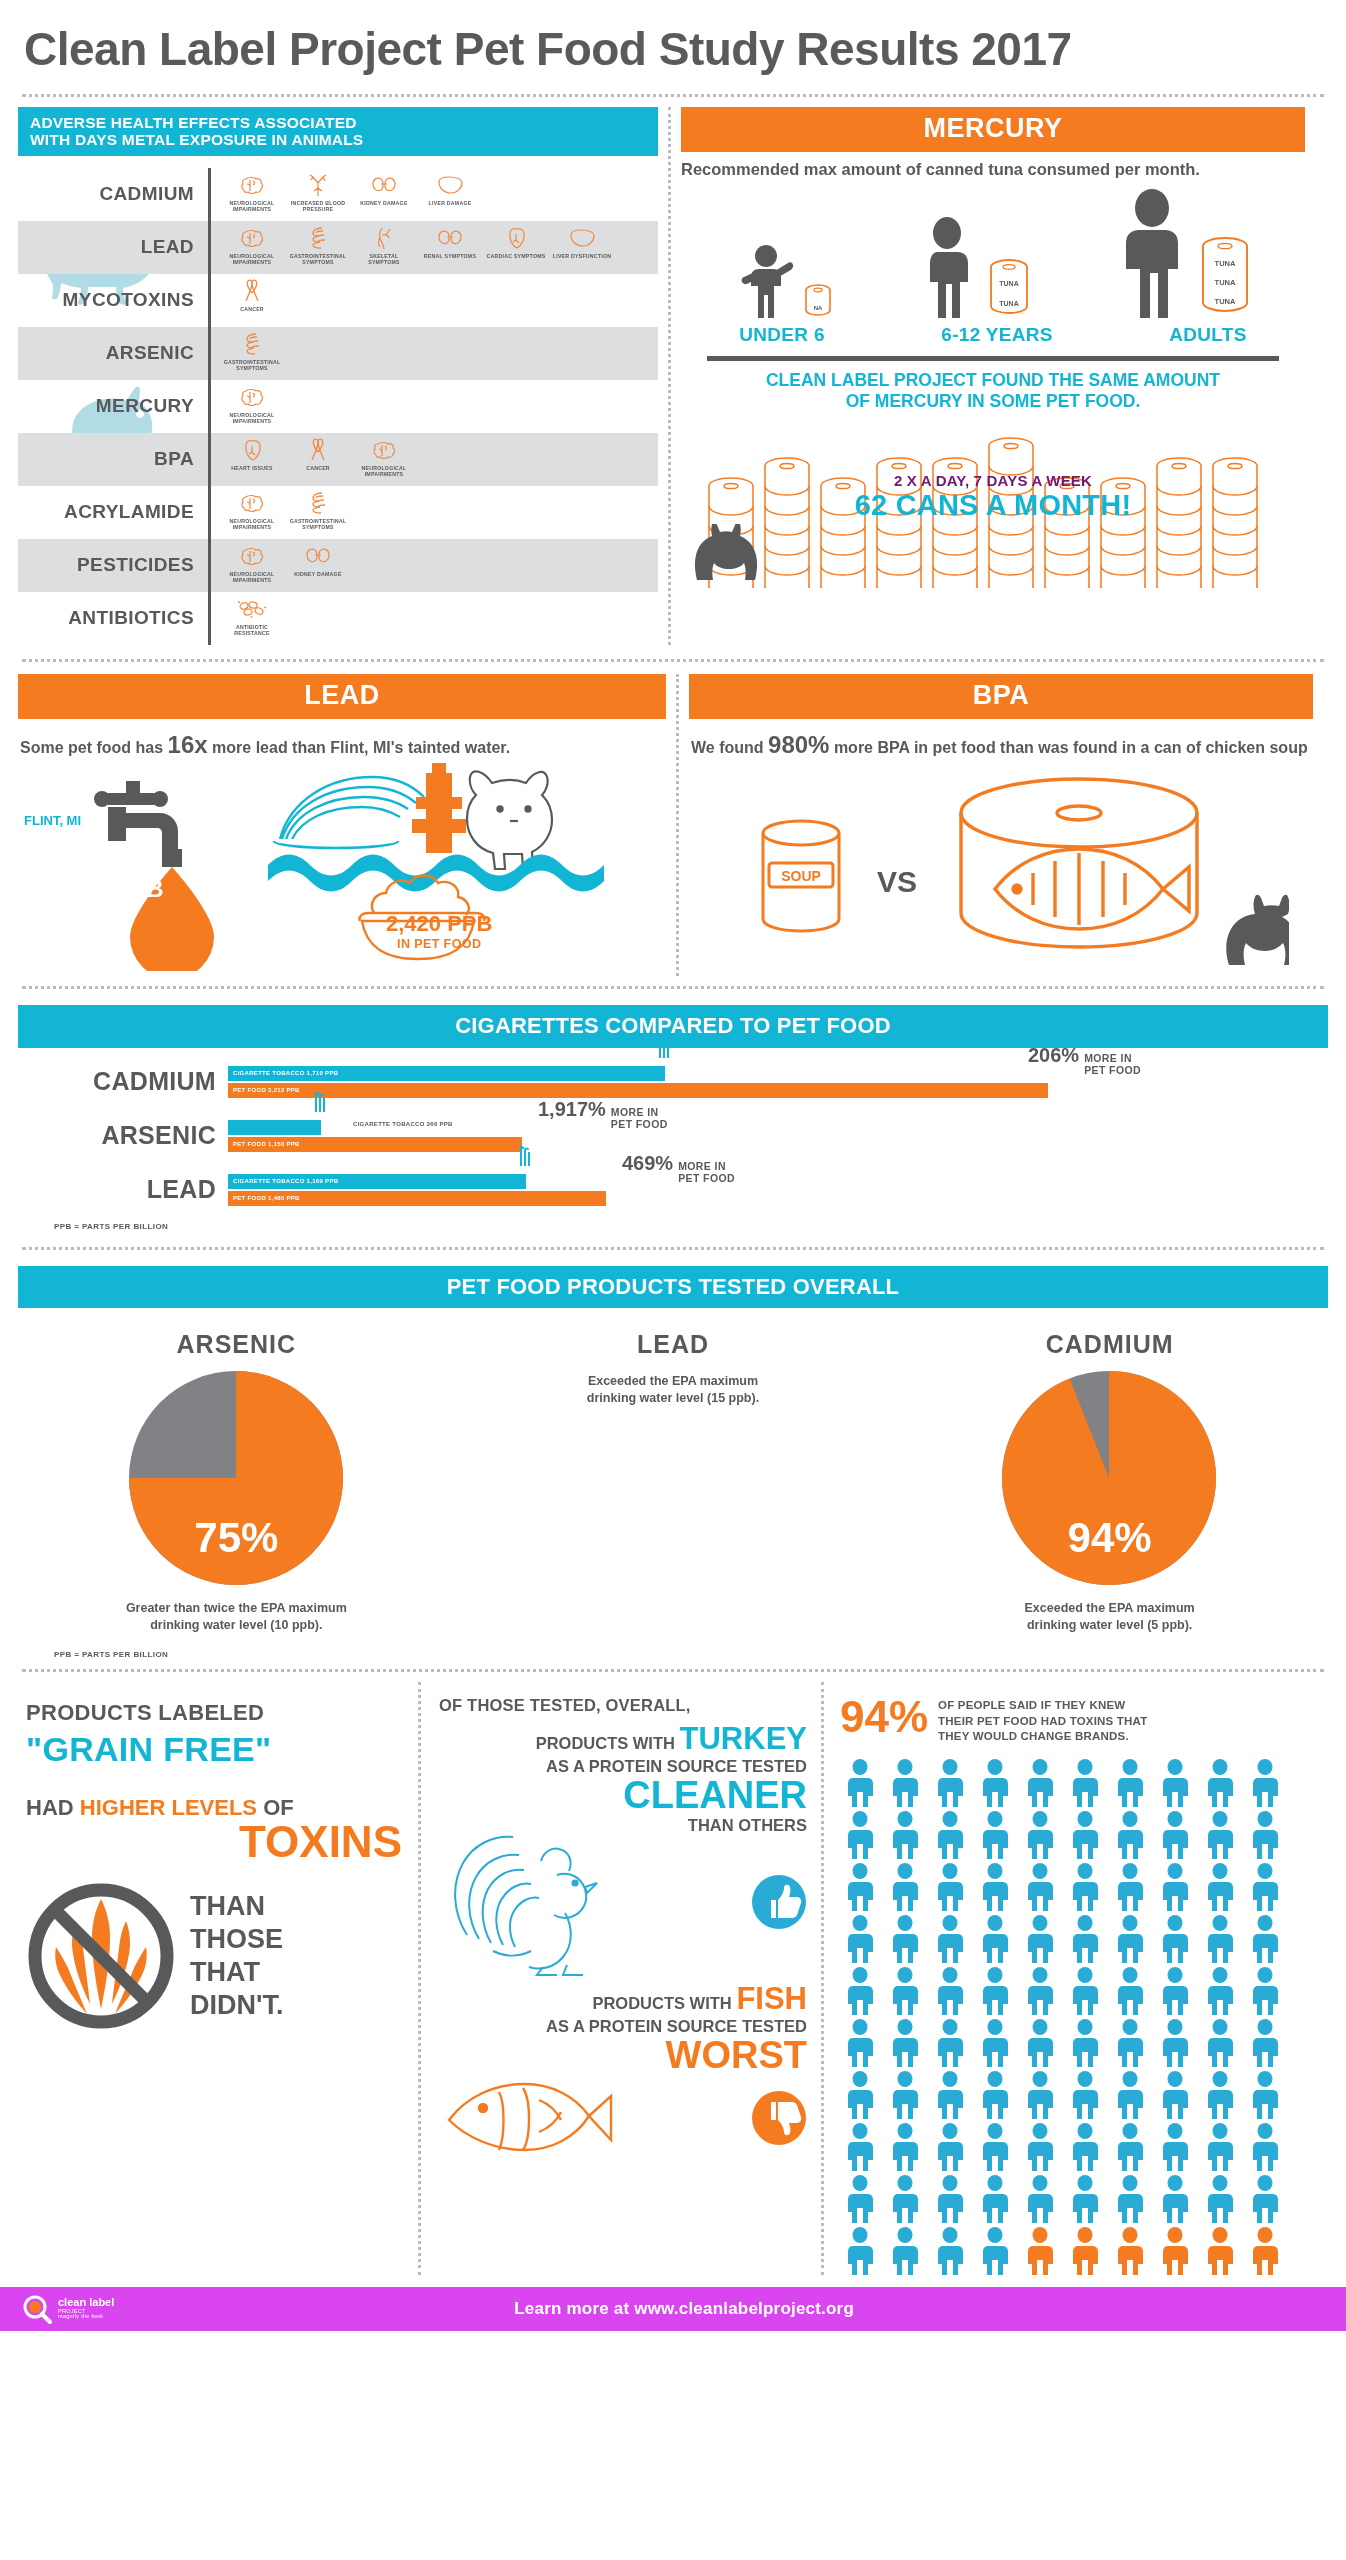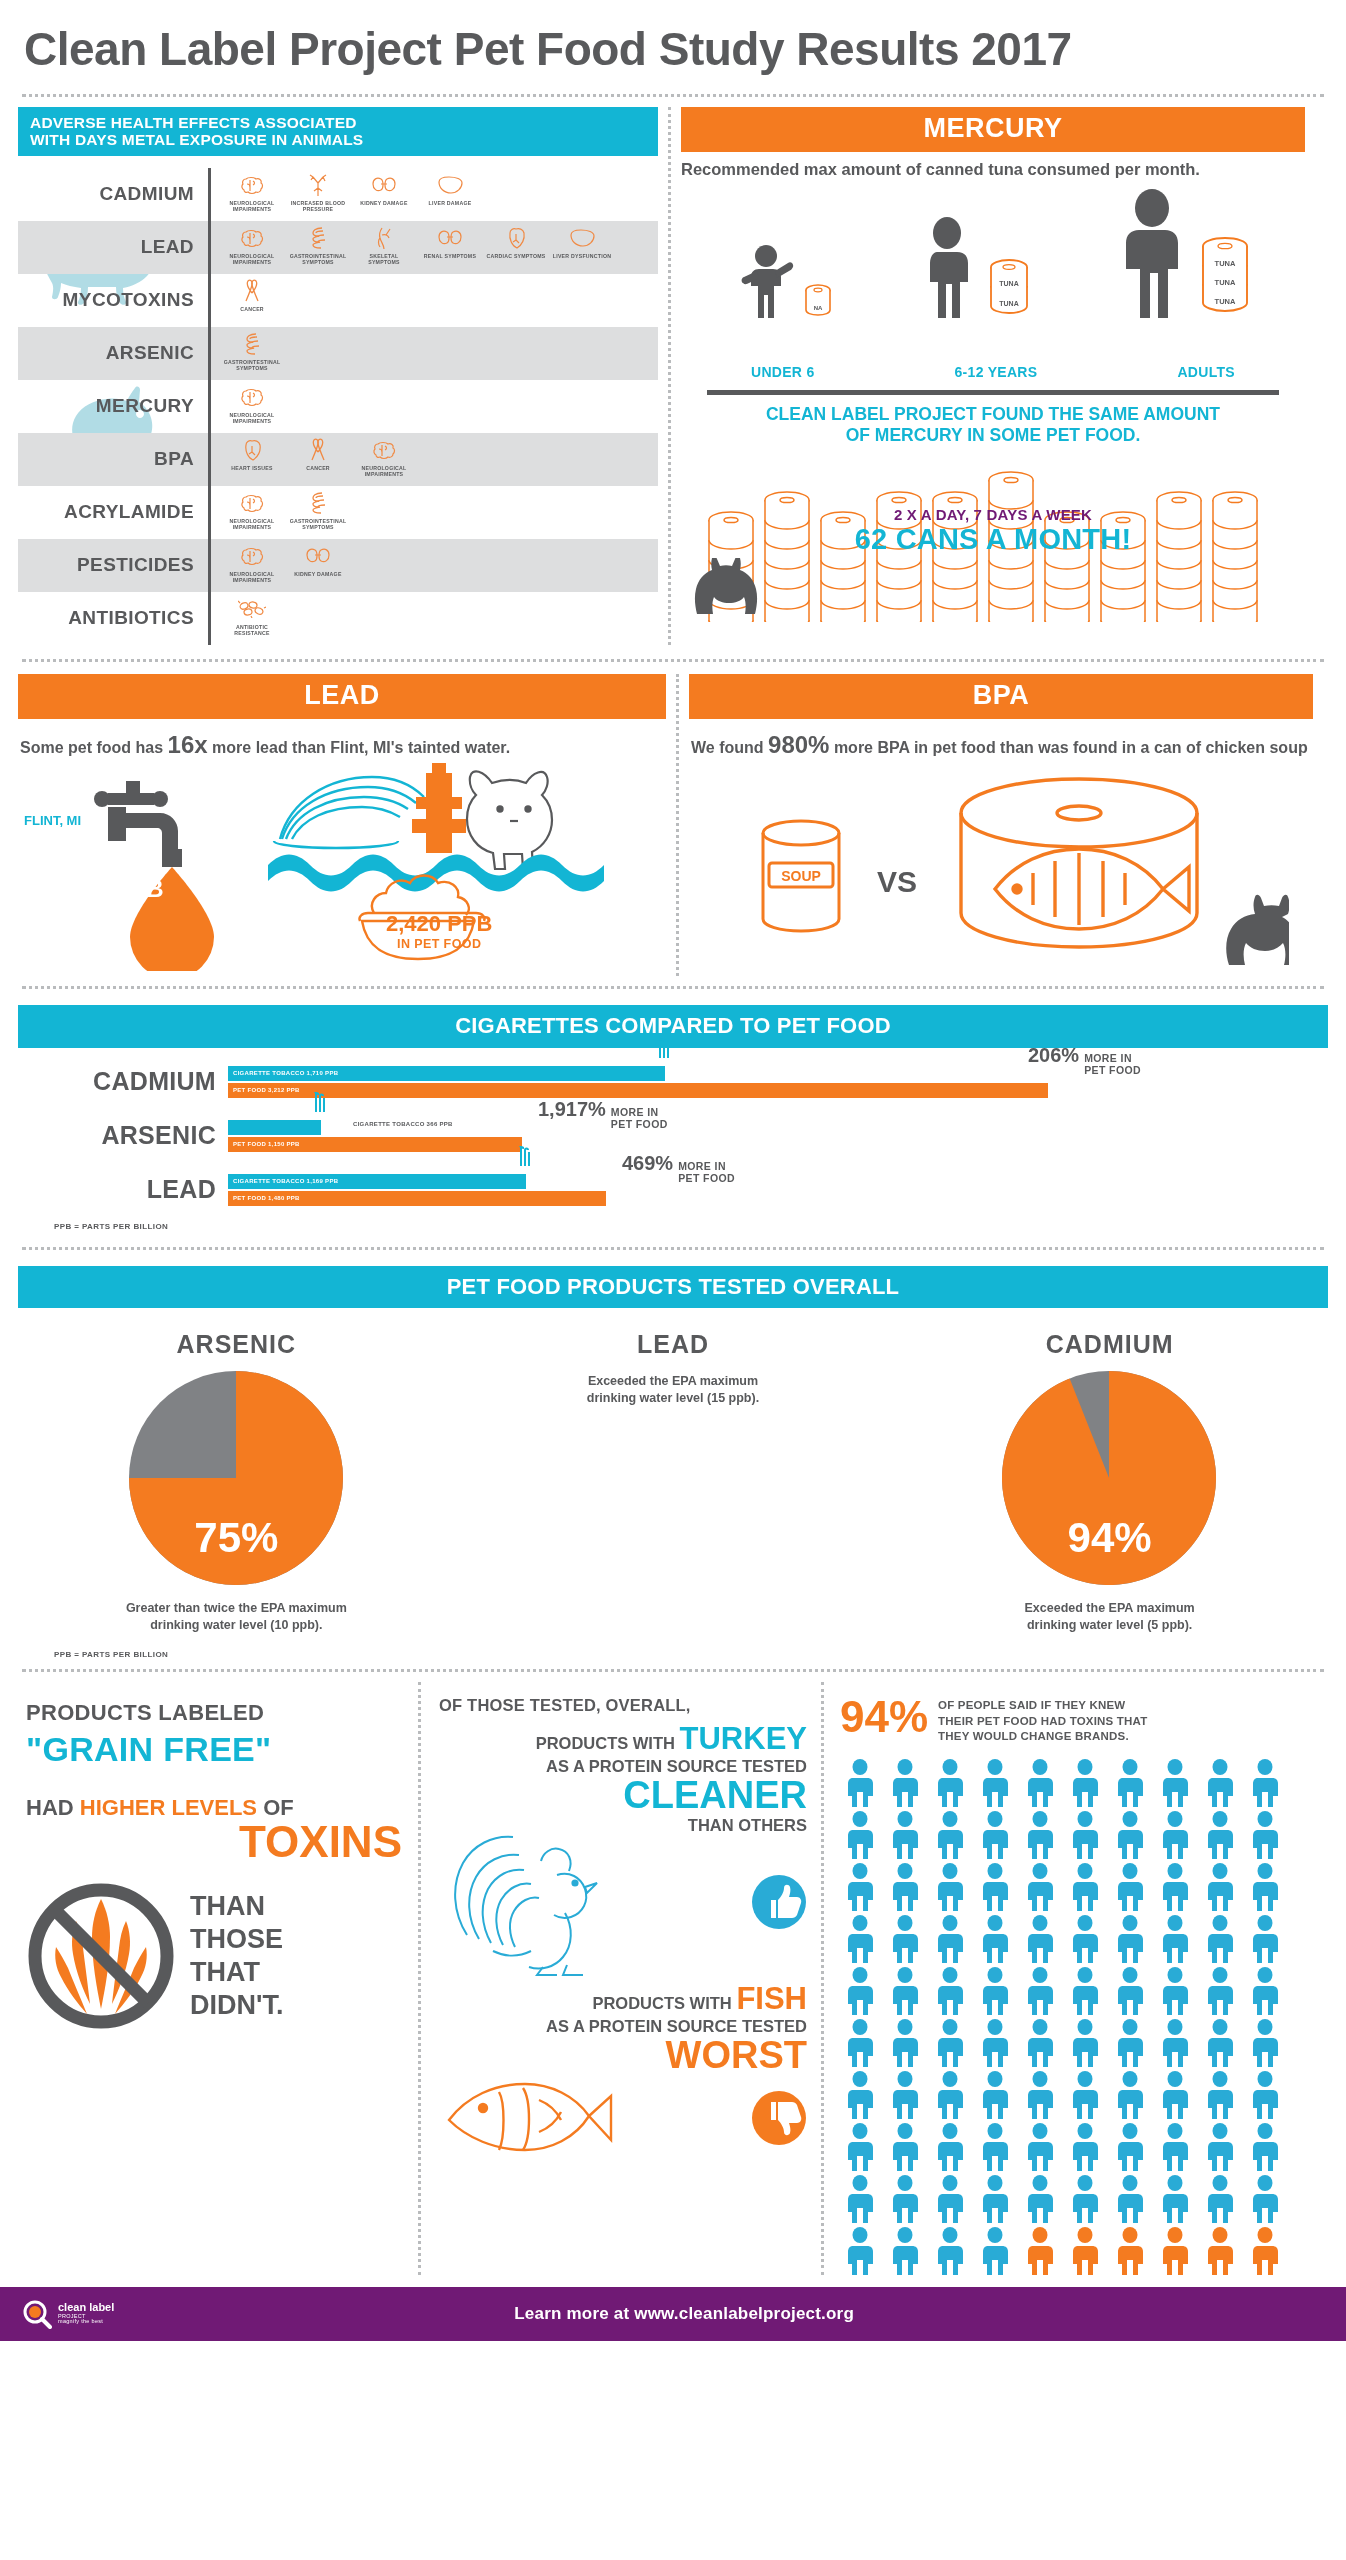--- a/index.html
+++ b/index.html
@@ -53,21 +53,21 @@
     font-size: 5.2px; font-weight: bold; color: #58595b; line-height: 1.25;
     letter-spacing: .25px; margin-top: 2px;
   }
   .pet-silhouette { position: absolute; opacity: .85; pointer-events: none; }
 
   
   .mer-sub { font-size: 16.5px; font-weight: bold; color: #58595b; padding: 8px 0 4px; }
   .mer-people { display: flex; align-items: flex-end; justify-content: space-around; padding: 10px 14px 0; height: 135px; }
   .mer-group { display: flex; align-items: flex-end; gap: 6px; }
   .mer-cap { display: flex; justify-content: space-around; padding-top: 6px; }
-  .mer-cap span { color: #13b5d4; font-weight: bold; font-size: 14px; letter-spacing: .3px; margin-top: 40px; }
+  .mer-cap span { color: #13b5d4; font-weight: bold; font-size: 19px; letter-spacing: .3px; }
   .grey-rule { height: 5px; background: #58595b; margin: 10px 26px 9px; }
   .mer-found { color: #13b5d4; font-weight: bold; font-size: 17.5px; text-align: center; line-height: 1.2; }
   .cans-area { position: relative; height: 170px; margin-top: 6px; }
   .cans-overlay { position: absolute; left: 0; right: 0; top: 54px; text-align: center; }
   .cans-overlay .l1 { color: #701a75; font-weight: bold; font-size: 15px; letter-spacing: .2px; }
   .cans-overlay .l2 { color: #13b5d4; font-weight: bold; font-size: 29px; letter-spacing: .2px; }
 
   
   .two-panel { display: flex; margin-top: 12px; }
   .panel { width: 640px; }
@@ -130,21 +130,21 @@
   .f-l1 { font-size: 16.5px; font-weight: bold; color: #58595b; text-align: right; }
   .f-l1 b { font-size: 31px; color: #f47b20; }
   .f-l2 { font-size: 16.5px; font-weight: bold; color: #58595b; text-align: right; }
   .f-l3 { font-size: 38px; font-weight: bold; color: #f47b20; text-align: right; line-height: 1.05; }
   .p94 { display: flex; align-items: flex-start; gap: 10px; }
   .p94 .num { font-size: 44px; font-weight: bold; color: #f47b20; line-height: .95; }
   .p94 .txt { font-size: 11.5px; font-weight: bold; color: #58595b; line-height: 1.35; letter-spacing: .2px; padding-top: 2px; }
   .people-grid { display: flex; flex-wrap: wrap; gap: 4px 5px; margin-top: 14px; width: 452px; }
 
   
-  .footer { background: #701a75; height: 54px; display: flex; align-items: center; margin: 12px -18px 0; padding: 0 22px; }
+  .footer { background: #d946ef; height: 44px; display: flex; align-items: center; margin: 12px -18px 0; padding: 0 22px; }
   .footer .logo { display: flex; align-items: center; gap: 6px; }
   .footer .logo .lt { color: #ffffff; font-size: 11px; font-weight: bold; line-height: 1.05; }
   .footer .logo .lt small { display: block; font-size: 5.5px; font-weight: normal; letter-spacing: .3px; }
   .footer .learn { flex: 1; text-align: center; color: #ffffff; font-weight: bold; font-size: 17px; letter-spacing: .2px; margin-left: -70px; }
   svg { display: block; }
 </style>
 </head>
 <body>
 
 <div class="page">

